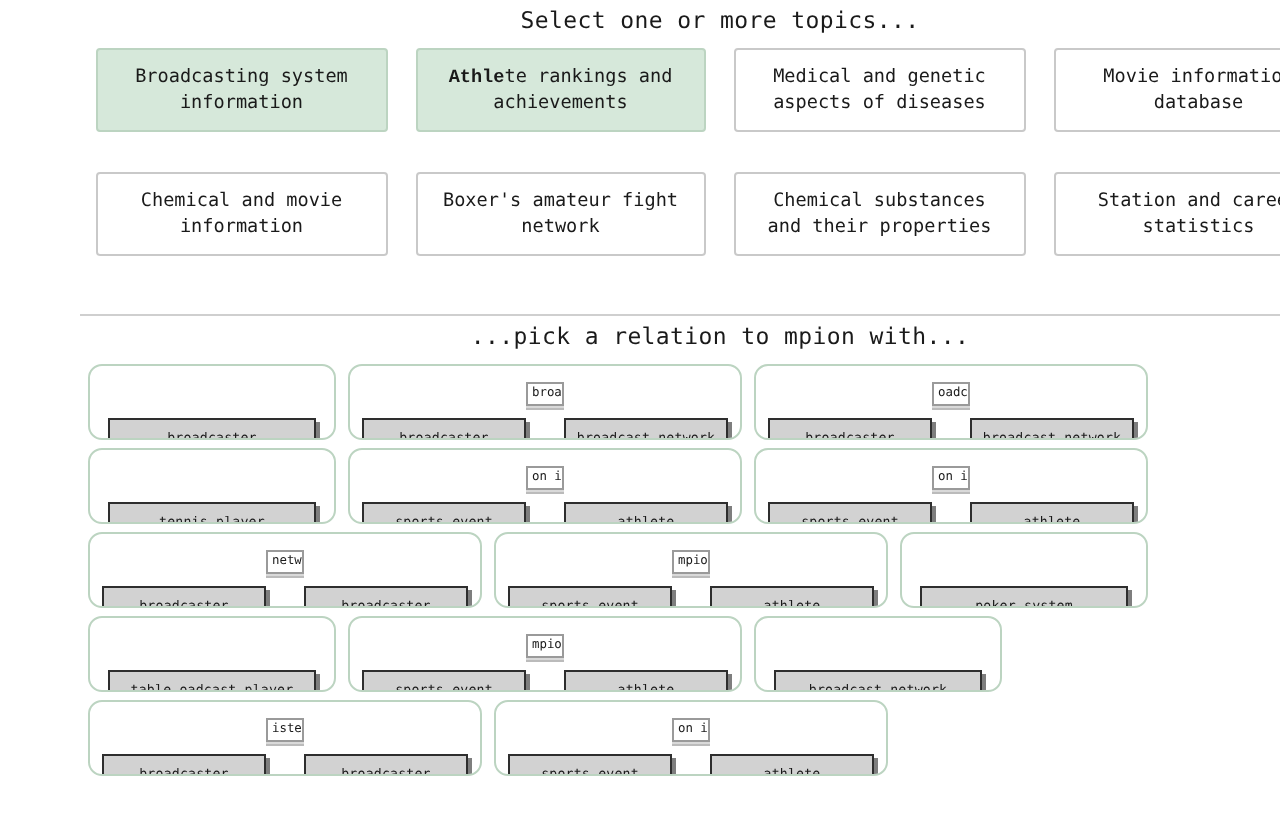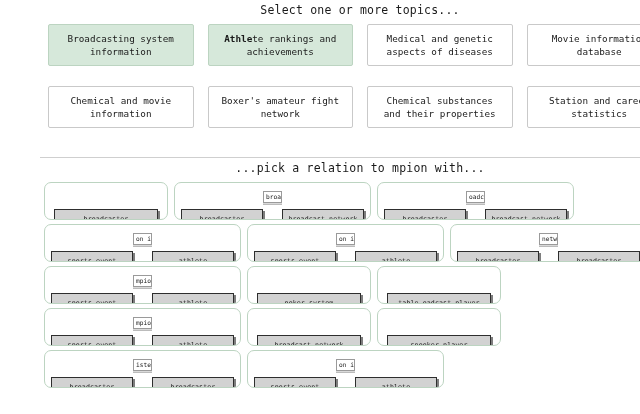--- a/index.html
+++ b/index.html
@@ -52,21 +52,21 @@
     line-height: 13px;
     padding: 0 8px;
     box-sizing: border-box;
     cursor: pointer;
     user-select: none;
   }
   .topic-card.selected {
     background: #d6e8da;
     border-color: #bcd4c1;
   }
-  .topic-card b { font-weight: bold; }
+  .topic-card b { font-weight: bold; font-family: Liberation Mono, monospace; }
 
   
   .relations-viewport {
     height: 272px;
     overflow: hidden;
     position: relative;
   }
 
   .relations-grid {
     display: flex;
@@ -196,20 +196,23 @@
           <div class="node right">broadcast network</div>
         </div>
         <div class="rel-card pair">
           <div class="node left">broadcaster</div>
           <div class="edge">
             <div class="line"></div>
             <div class="edge-label">oadcast netw</div>
           </div>
           <div class="node right">broadcast network</div>
         </div>
+        <div class="rel-card single">
+          <div class="node left">tennis player</div>
+        </div>
         <div class="rel-card pair">
           <div class="node left">sports event</div>
           <div class="edge">
             <div class="line"></div>
             <div class="edge-label">on in mixed</div>
           </div>
           <div class="node right">athlete</div>
         </div>
         <div class="rel-card pair">
           <div class="node left">sports event</div>
@@ -245,23 +248,20 @@
           <div class="node left">sports event</div>
           <div class="edge">
             <div class="line"></div>
             <div class="edge-label">mpion in sin</div>
           </div>
           <div class="node right">athlete</div>
         </div>
         <div class="rel-card single">
           <div class="node left">broadcast network</div>
         </div>
-        <div class="rel-card single">
-          <div class="node left">snooker player</div>
-        </div>
         <div class="rel-card pair">
           <div class="node left">broadcaster</div>
           <div class="edge">
             <div class="line"></div>
             <div class="edge-label">ister statio</div>
           </div>
           <div class="node right">broadcaster</div>
         </div>
         <div class="rel-card pair">
           <div class="node left">sports event</div>

